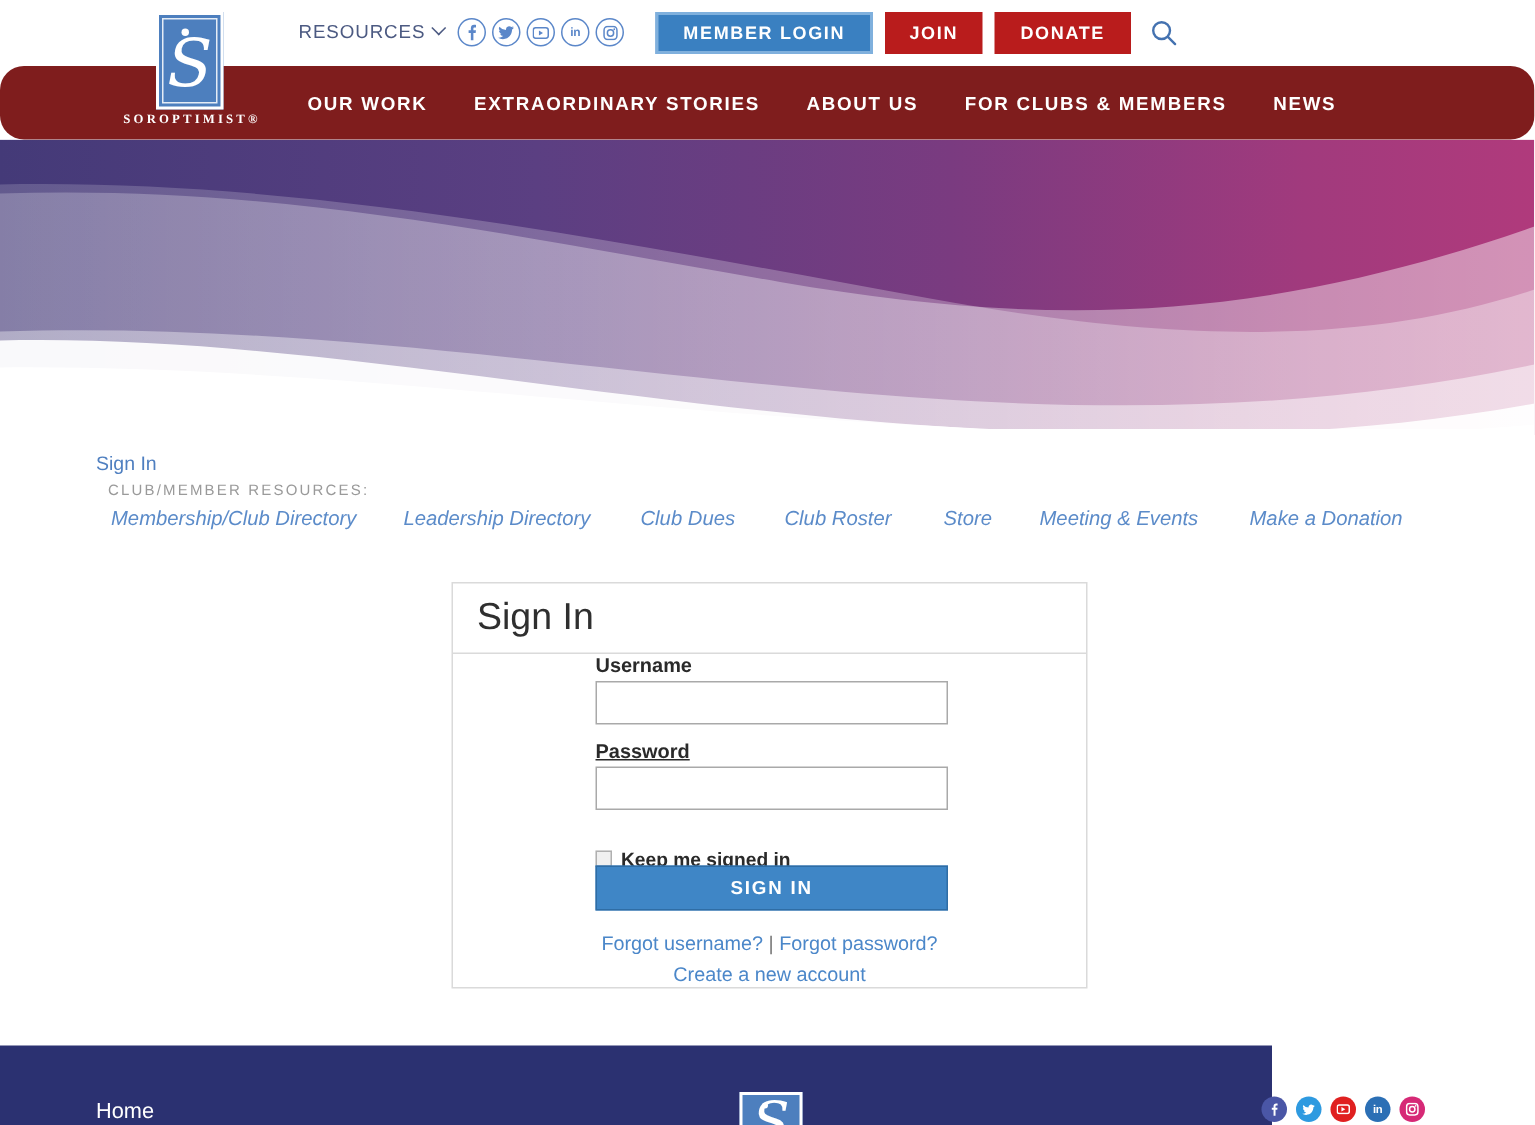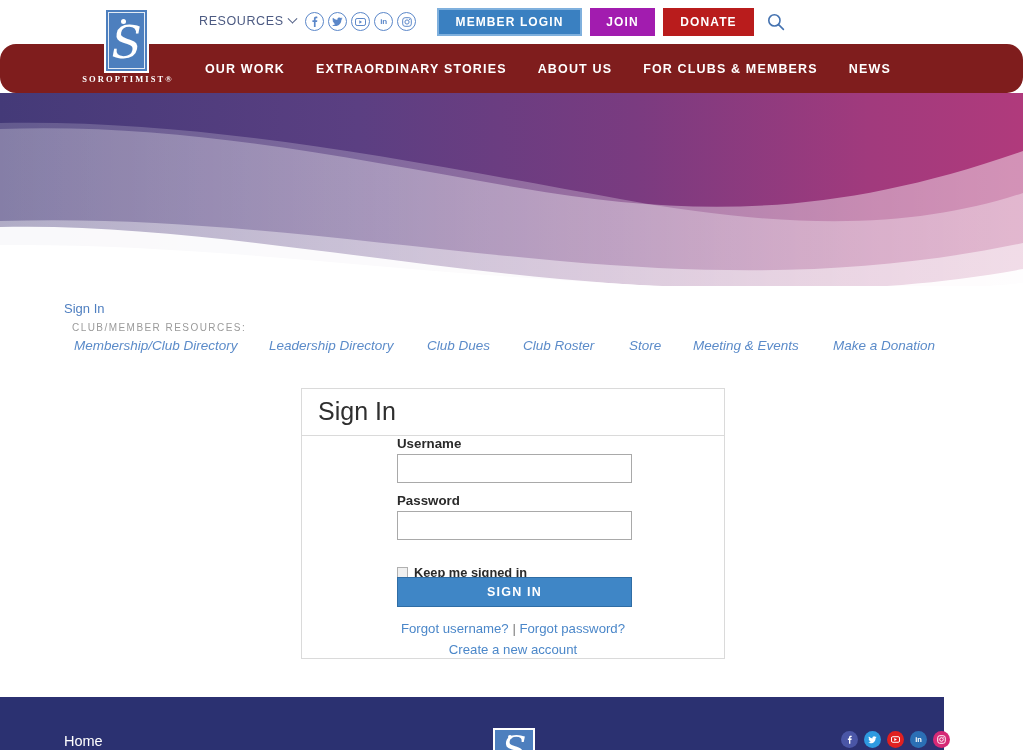--- a/index.html
+++ b/index.html
@@ -37,21 +37,21 @@
   }
   .sh-ico svg { display:block; }
 
   .btn-top {
     position: absolute; top: 8px; height: 28px;
     display: flex; align-items: center; justify-content: center;
     color: #ffffff; font-size: 12px; font-weight: 600; letter-spacing: 1.1px;
     cursor: pointer; border: none;
   }
   #btn-member { left: 437px; width: 145px; background: #3a80c1; border: 2px solid #7fb0dd; }
-  #btn-join   { left: 590px; width: 65px;  background: #a21caf; }
+  #btn-join   { left: 590px; width: 65px;  background: #b91c1c; }
   #btn-donate { left: 663px; width: 91px;  background: #b91c1c; }
   .search-btn {
     position: absolute; left: 766px; top: 12px; width: 20px; height: 20px;
     cursor: pointer; color: #4472b0;
   }
 
   
   .mainnav {
     position: absolute; top: 44px; left: 0; width: 1023px; height: 49px;
     background: #7f1d1d;
@@ -118,21 +118,21 @@
   .fld-label {
     position: absolute; left: 95px; font-size: 13.3px; font-weight: bold; color: #2a2a2a;
   }
   .fld-input {
     position: absolute; left: 95px; width: 235px; height: 29px;
     border: 1px solid #a9a9a9; background: #fff; outline: none;
     font-size: 13px; padding: 2px 5px; font-family: "Liberation Sans", sans-serif;
   }
   #lbl-user { top: 0px; }
   #inp-user { top: 18px; }
-  #lbl-pass { top: 57px; }
+  #lbl-pass { top: 57px; text-decoration: underline; }
   #inp-pass { top: 75px; }
   .keep-row { position: absolute; left: 95px; top: 129px; display: flex; align-items: center; gap: 6px; }
   .keep-box { width: 11px; height: 11px; border: 1px solid #b0b0b0; background: #f0f0f0; cursor: pointer; }
   .keep-lbl { font-size: 12.8px; font-weight: bold; color: #2a2a2a; cursor: pointer; }
   .signin-btn {
     position: absolute; left: 95px; top: 141px; width: 235px; height: 30px;
     background: #3f86c6; border: 1px solid #2f6da5; color: #ffffff;
     font-size: 12.5px; font-weight: bold; letter-spacing: 1.2px;
     display: flex; align-items: center; justify-content: center; cursor: pointer;
     font-family: "Liberation Sans", sans-serif;
@@ -141,21 +141,21 @@
     position: absolute; left: 0; right: 0; top: 185px; text-align: center;
     font-size: 13.2px; color: #7a7a7a;
   }
   .forgot-row a, .create-row a { color: #4b87c9; text-decoration: none; cursor: pointer; }
   .create-row {
     position: absolute; left: 0; right: 0; top: 206px; text-align: center; font-size: 13.2px;
   }
 
   
   .footer {
-    position: absolute; left: 0; top: 697px; width: 944px; height: 53px;
+    position: absolute; left: 0; top: 697px; width: 848px; height: 53px;
     background: #2b3171;
   }
   .foot-home {
     position: absolute; left: 64px; top: 36px; color: #ffffff;
     font-size: 14.5px; cursor: pointer;
   }
   .foot-logo {
     position: absolute; left: 493px; top: 31px; width: 42px; height: 42px;
     background: #4d7fbe; border: 2px solid #ffffff;
   }

